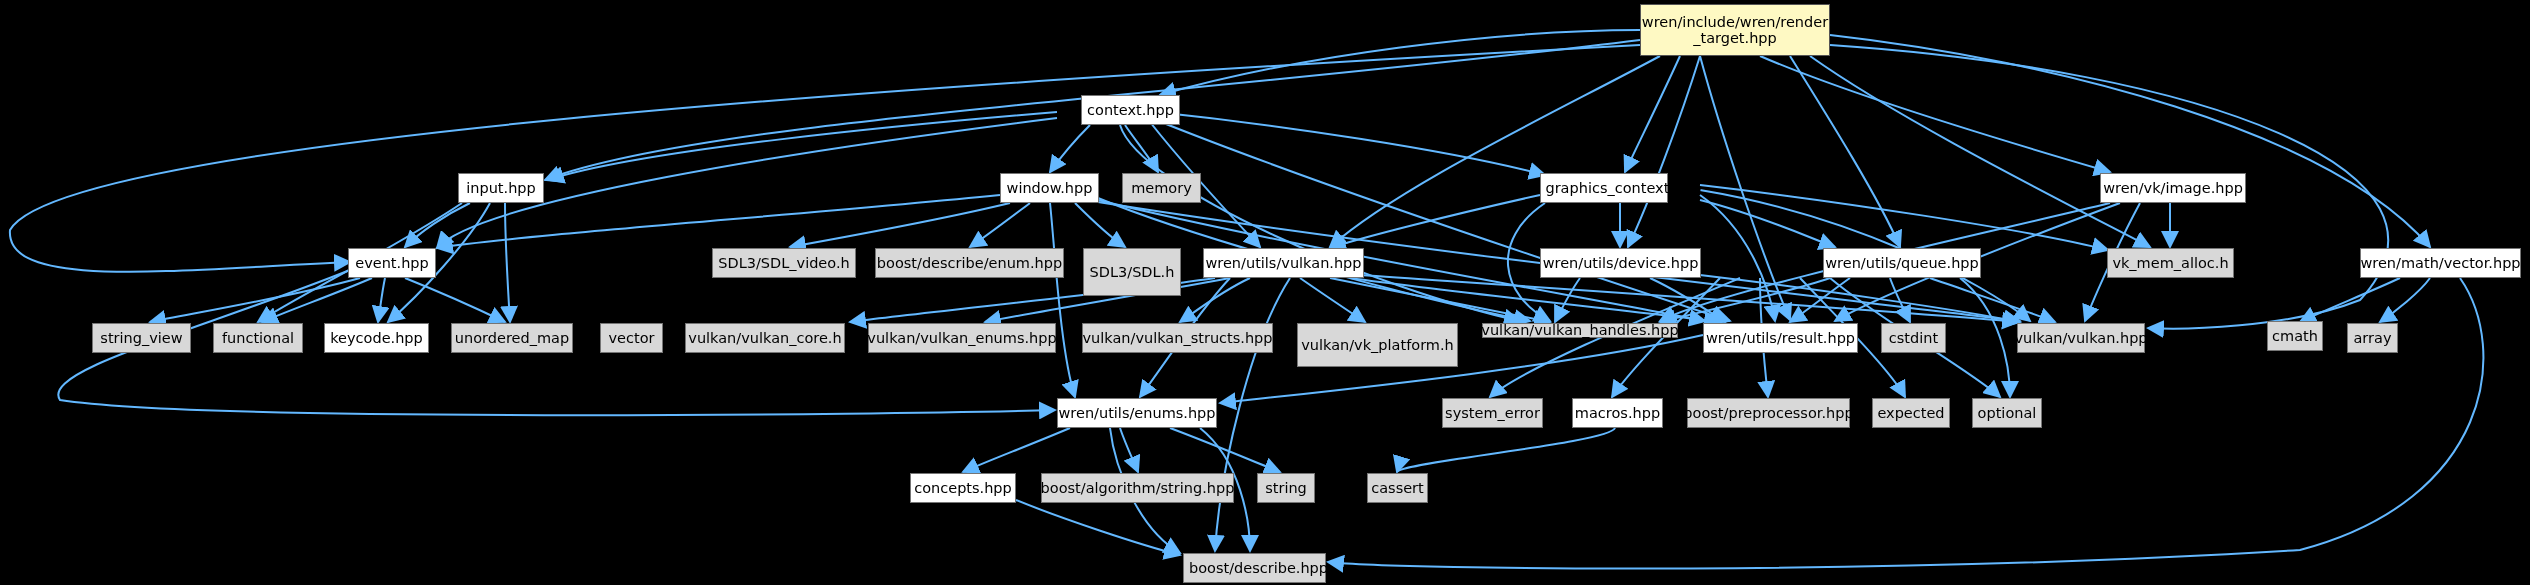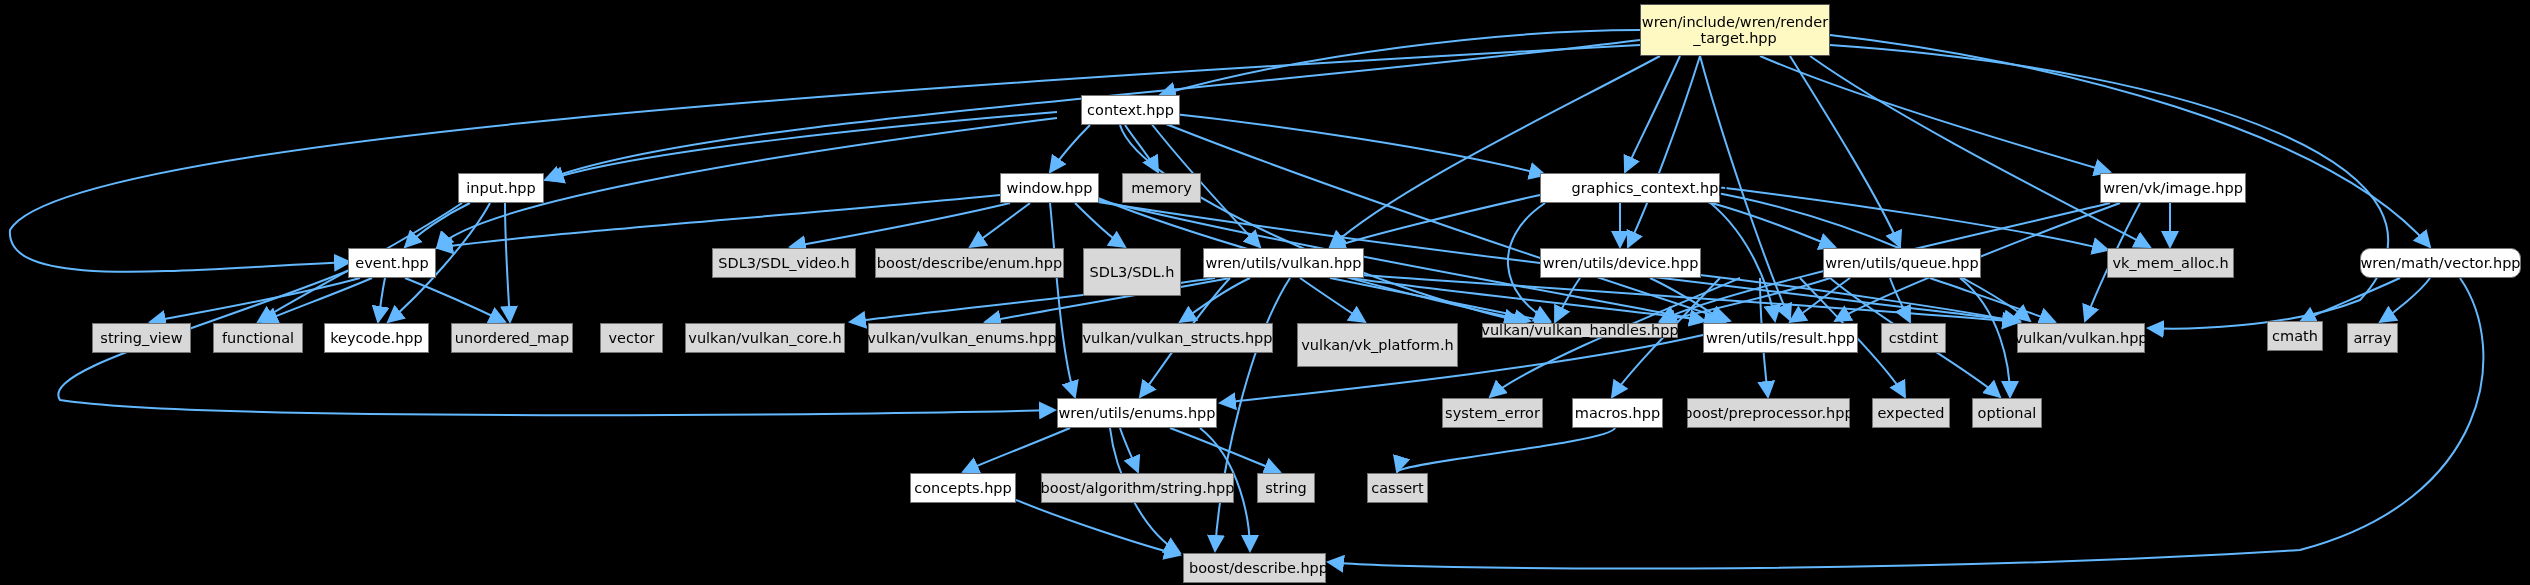--- a/index.html
+++ b/index.html
@@ -108,31 +108,31 @@
         <path d="M1110,428 C1115,470 1140,530 1180,553" fill="none" stroke="#63b8ff" stroke-width="2" marker-end="url(#ah)"></path>
       </g>
   </svg>
   <div id="nodes">
       <div class="node n-s root" style="left: 1640px; top: 4px; width: 190px; height: 52px; border: 1px solid rgb(85, 85, 85);"><span>wren/include/wren/render
 _target.hpp</span></div>
       <div class="node n-s own" style="left: 1057px; top: 95px; width: 99px; height: 30px; margin-left: 24px;"><span>context.hpp</span></div>
       <div class="node n-s own" style="left: 458px; top: 173px; width: 86px; height: 30px;"><span>input.hpp</span></div>
       <div class="node n-s own" style="left: 1000px; top: 173px; width: 99px; height: 30px;"><span>window.hpp</span></div>
       <div class="node n-s ext" style="left: 1122px; top: 173px; width: 79px; height: 30px;"><span>memory</span></div>
-      <div class="node n-s own" style="left: 1540px; top: 173px; width: 180px; height: 30px; padding-left: 39px;"><span>graphics_context.hpp</span></div>
+      <div class="node n-s own" style="left: 1540px; top: 173px; width: 128px; height: 30px; padding-left: 39px;"><span>graphics_context.hpp</span></div>
       <div class="node n-s own" style="left: 2100px; top: 173px; width: 146px; height: 30px;"><span>wren/vk/image.hpp</span></div>
       <div class="node n-s own" style="left: 348px; top: 248px; width: 88px; height: 30px;"><span>event.hpp</span></div>
       <div class="node n-s ext" style="left: 712px; top: 248px; width: 144px; height: 30px;"><span>SDL3/SDL_video.h</span></div>
       <div class="node n-s ext" style="left: 875px; top: 248px; width: 189px; height: 30px;"><span>boost/describe/enum.hpp</span></div>
       <div class="node n-s ext" style="left: 1083px; top: 248px; width: 98px; height: 48px;"><span>SDL3/SDL.h</span></div>
       <div class="node n-s own" style="left: 1203px; top: 248px; width: 161px; height: 30px;"><span>wren/utils/vulkan.hpp</span></div>
       <div class="node n-s own" style="left: 1540px; top: 248px; width: 161px; height: 30px;"><span>wren/utils/device.hpp</span></div>
       <div class="node n-s own" style="left: 1823px; top: 248px; width: 158px; height: 30px;"><span>wren/utils/queue.hpp</span></div>
       <div class="node n-s ext" style="left: 2107px; top: 248px; width: 127px; height: 30px;"><span>vk_mem_alloc.h</span></div>
-      <div class="node n-s own" style="left: 2360px; top: 248px; width: 161px; height: 30px; border-radius: 10px;"><span>wren/math/vector.hpp</span></div>
+      <div class="node n-s own" style="left: 2360px; top: 248px; width: 161px; height: 30px;"><span>wren/math/vector.hpp</span></div>
       <div class="node n-s ext" style="left: 92px; top: 323px; width: 99px; height: 30px;"><span>string_view</span></div>
       <div class="node n-s ext" style="left: 213px; top: 323px; width: 90px; height: 30px;"><span>functional</span></div>
       <div class="node n-s own" style="left: 324px; top: 323px; width: 105px; height: 30px;"><span>keycode.hpp</span></div>
       <div class="node n-s ext" style="left: 451px; top: 323px; width: 122px; height: 30px;"><span>unordered_map</span></div>
       <div class="node n-s ext" style="left: 600px; top: 323px; width: 63px; height: 30px;"><span>vector</span></div>
       <div class="node n-s ext" style="left: 685px; top: 323px; width: 160px; height: 30px;"><span>vulkan/vulkan_core.h</span></div>
       <div class="node n-s ext" style="left: 868px; top: 323px; width: 188px; height: 30px;"><span>vulkan/vulkan_enums.hpp</span></div>
       <div class="node n-s ext" style="left: 1082px; top: 323px; width: 191px; height: 30px;"><span>vulkan/vulkan_structs.hpp</span></div>
       <div class="node n-s ext" style="left: 1297px; top: 323px; width: 161px; height: 44px;"><span>vulkan/vk_platform.h</span></div>
       <div class="node n-s ext" style="left: 1482px; top: 323px; width: 196px; height: 15px;"><span>vulkan/vulkan_handles.hpp</span></div>

